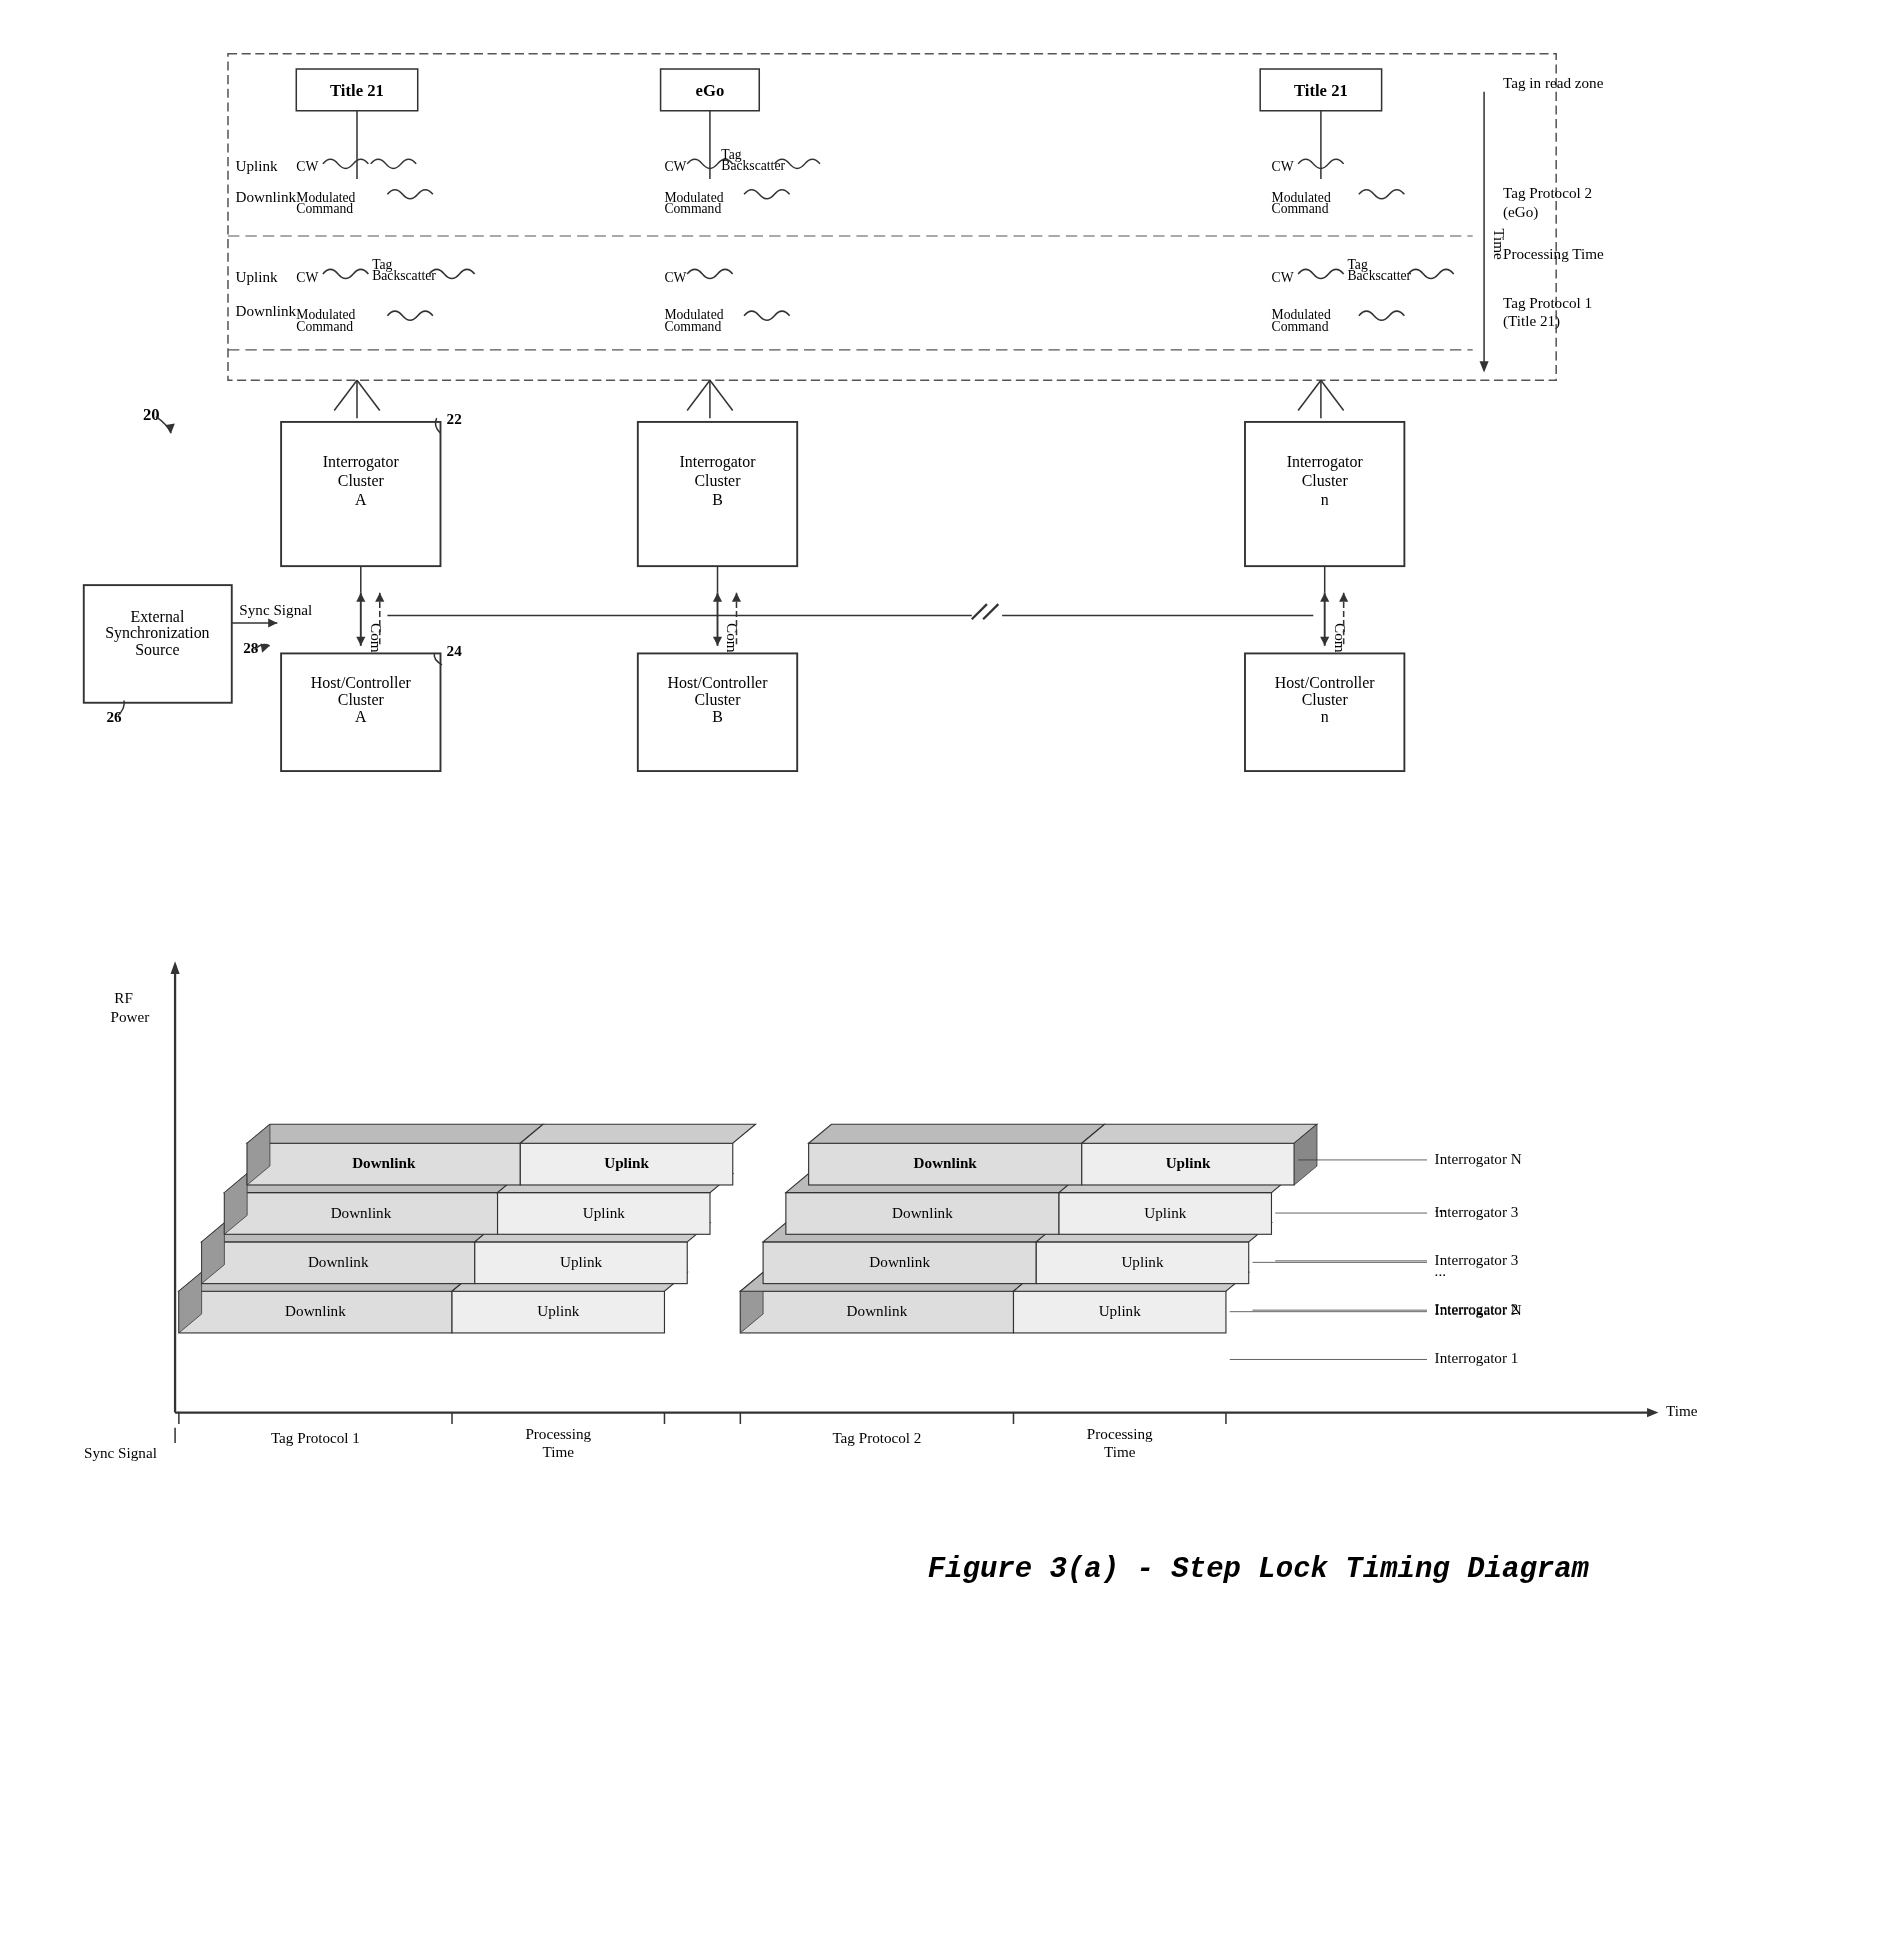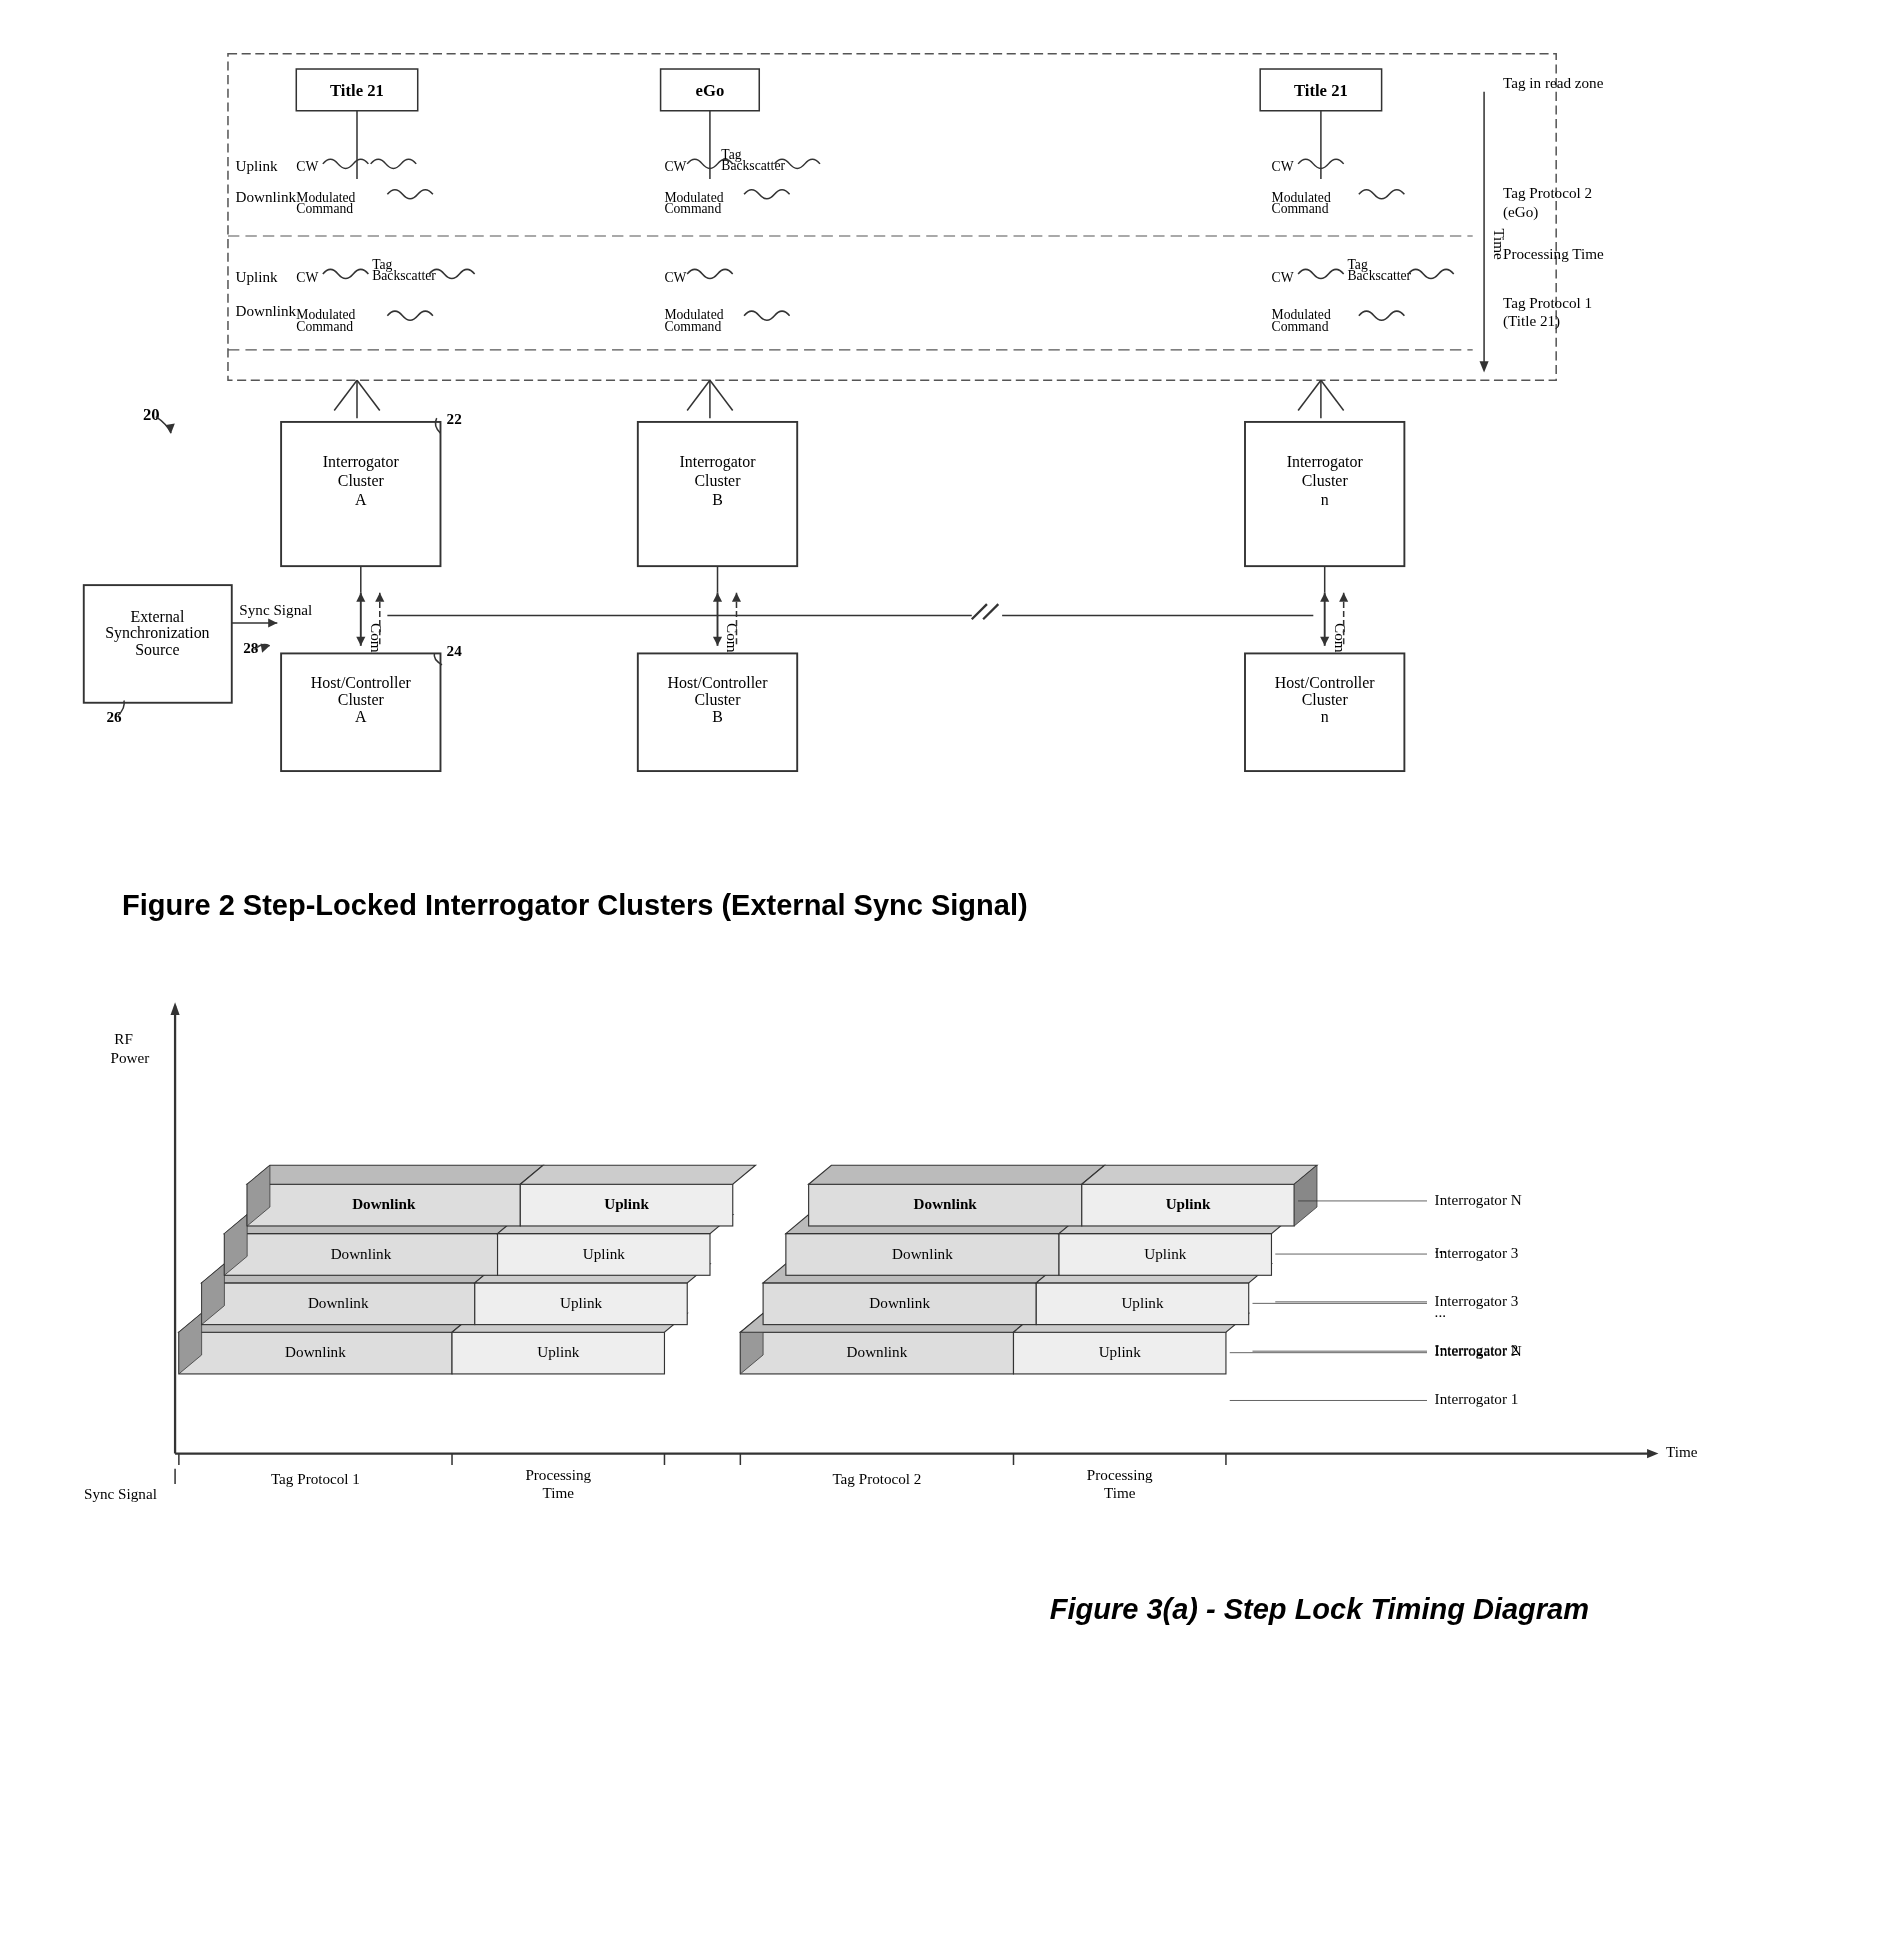--- a/index.html
+++ b/index.html
@@ -259,23 +259,20 @@
         <path d="M255,795 Q265,785 275,790" fill="none" stroke="#333" stroke-width="2"></path>
 
         <polygon points="275,790 263,787 265,799" fill="#333"></polygon>
 
         <text x="108" y="492" class="label-lg bold">20</text>
         <path d="M125,488 Q140,498 145,510" fill="none" stroke="#333" stroke-width="2"></path>
         <polygon points="145,510 138,499 150,497" fill="#333"></polygon>
       </svg>
     </div>
 
-    <div style="font-size:29px; font-weight:bold; font-family:Arial,sans-serif; margin-top:7.6px; margin-left:61px;">
-      <span>Figure 2 Step-Locked Interrogator Clusters (External Sync Signal)</span>
-    </div>
   </div>
 
   <div class="figure3-container">
     <div class="fig3-svg-area">
       <svg width="1776" height="607" viewBox="0 0 2340 800" xmlns="http://www.w3.org/2000/svg">
         <style>
           text { font-family: 'Times New Roman', Times, serif; }
           .sm { font-size: 18px; }
           .md { font-size: 20px; }
           .lg { font-size: 22px; }
@@ -395,19 +392,19 @@
         <line x1="155" y1="640" x2="155" y2="655" stroke="#333" stroke-width="2"></line>
         <line x1="515" y1="640" x2="515" y2="655" stroke="#333" stroke-width="2"></line>
         <line x1="795" y1="640" x2="795" y2="655" stroke="#333" stroke-width="2"></line>
         <line x1="895" y1="640" x2="895" y2="655" stroke="#333" stroke-width="2"></line>
         <line x1="1255" y1="640" x2="1255" y2="655" stroke="#333" stroke-width="2"></line>
         <line x1="1535" y1="640" x2="1535" y2="655" stroke="#333" stroke-width="2"></line>
 
       </svg>
     </div>
 
-    <div style="font-size:29px; font-weight:bold; font-style:italic; font-family:Liberation Sans, sans-serif; margin-top:3.8px; ">
+    <div style="font-size:29px; font-weight:bold; font-style:italic; font-family:Liberation Mono, monospace; margin-top:3.8px; ">
       <span>Figure 3(a) - Step Lock Timing Diagram</span>
     </div>
   </div>
 
 </div>
 
 
 </body></html>

